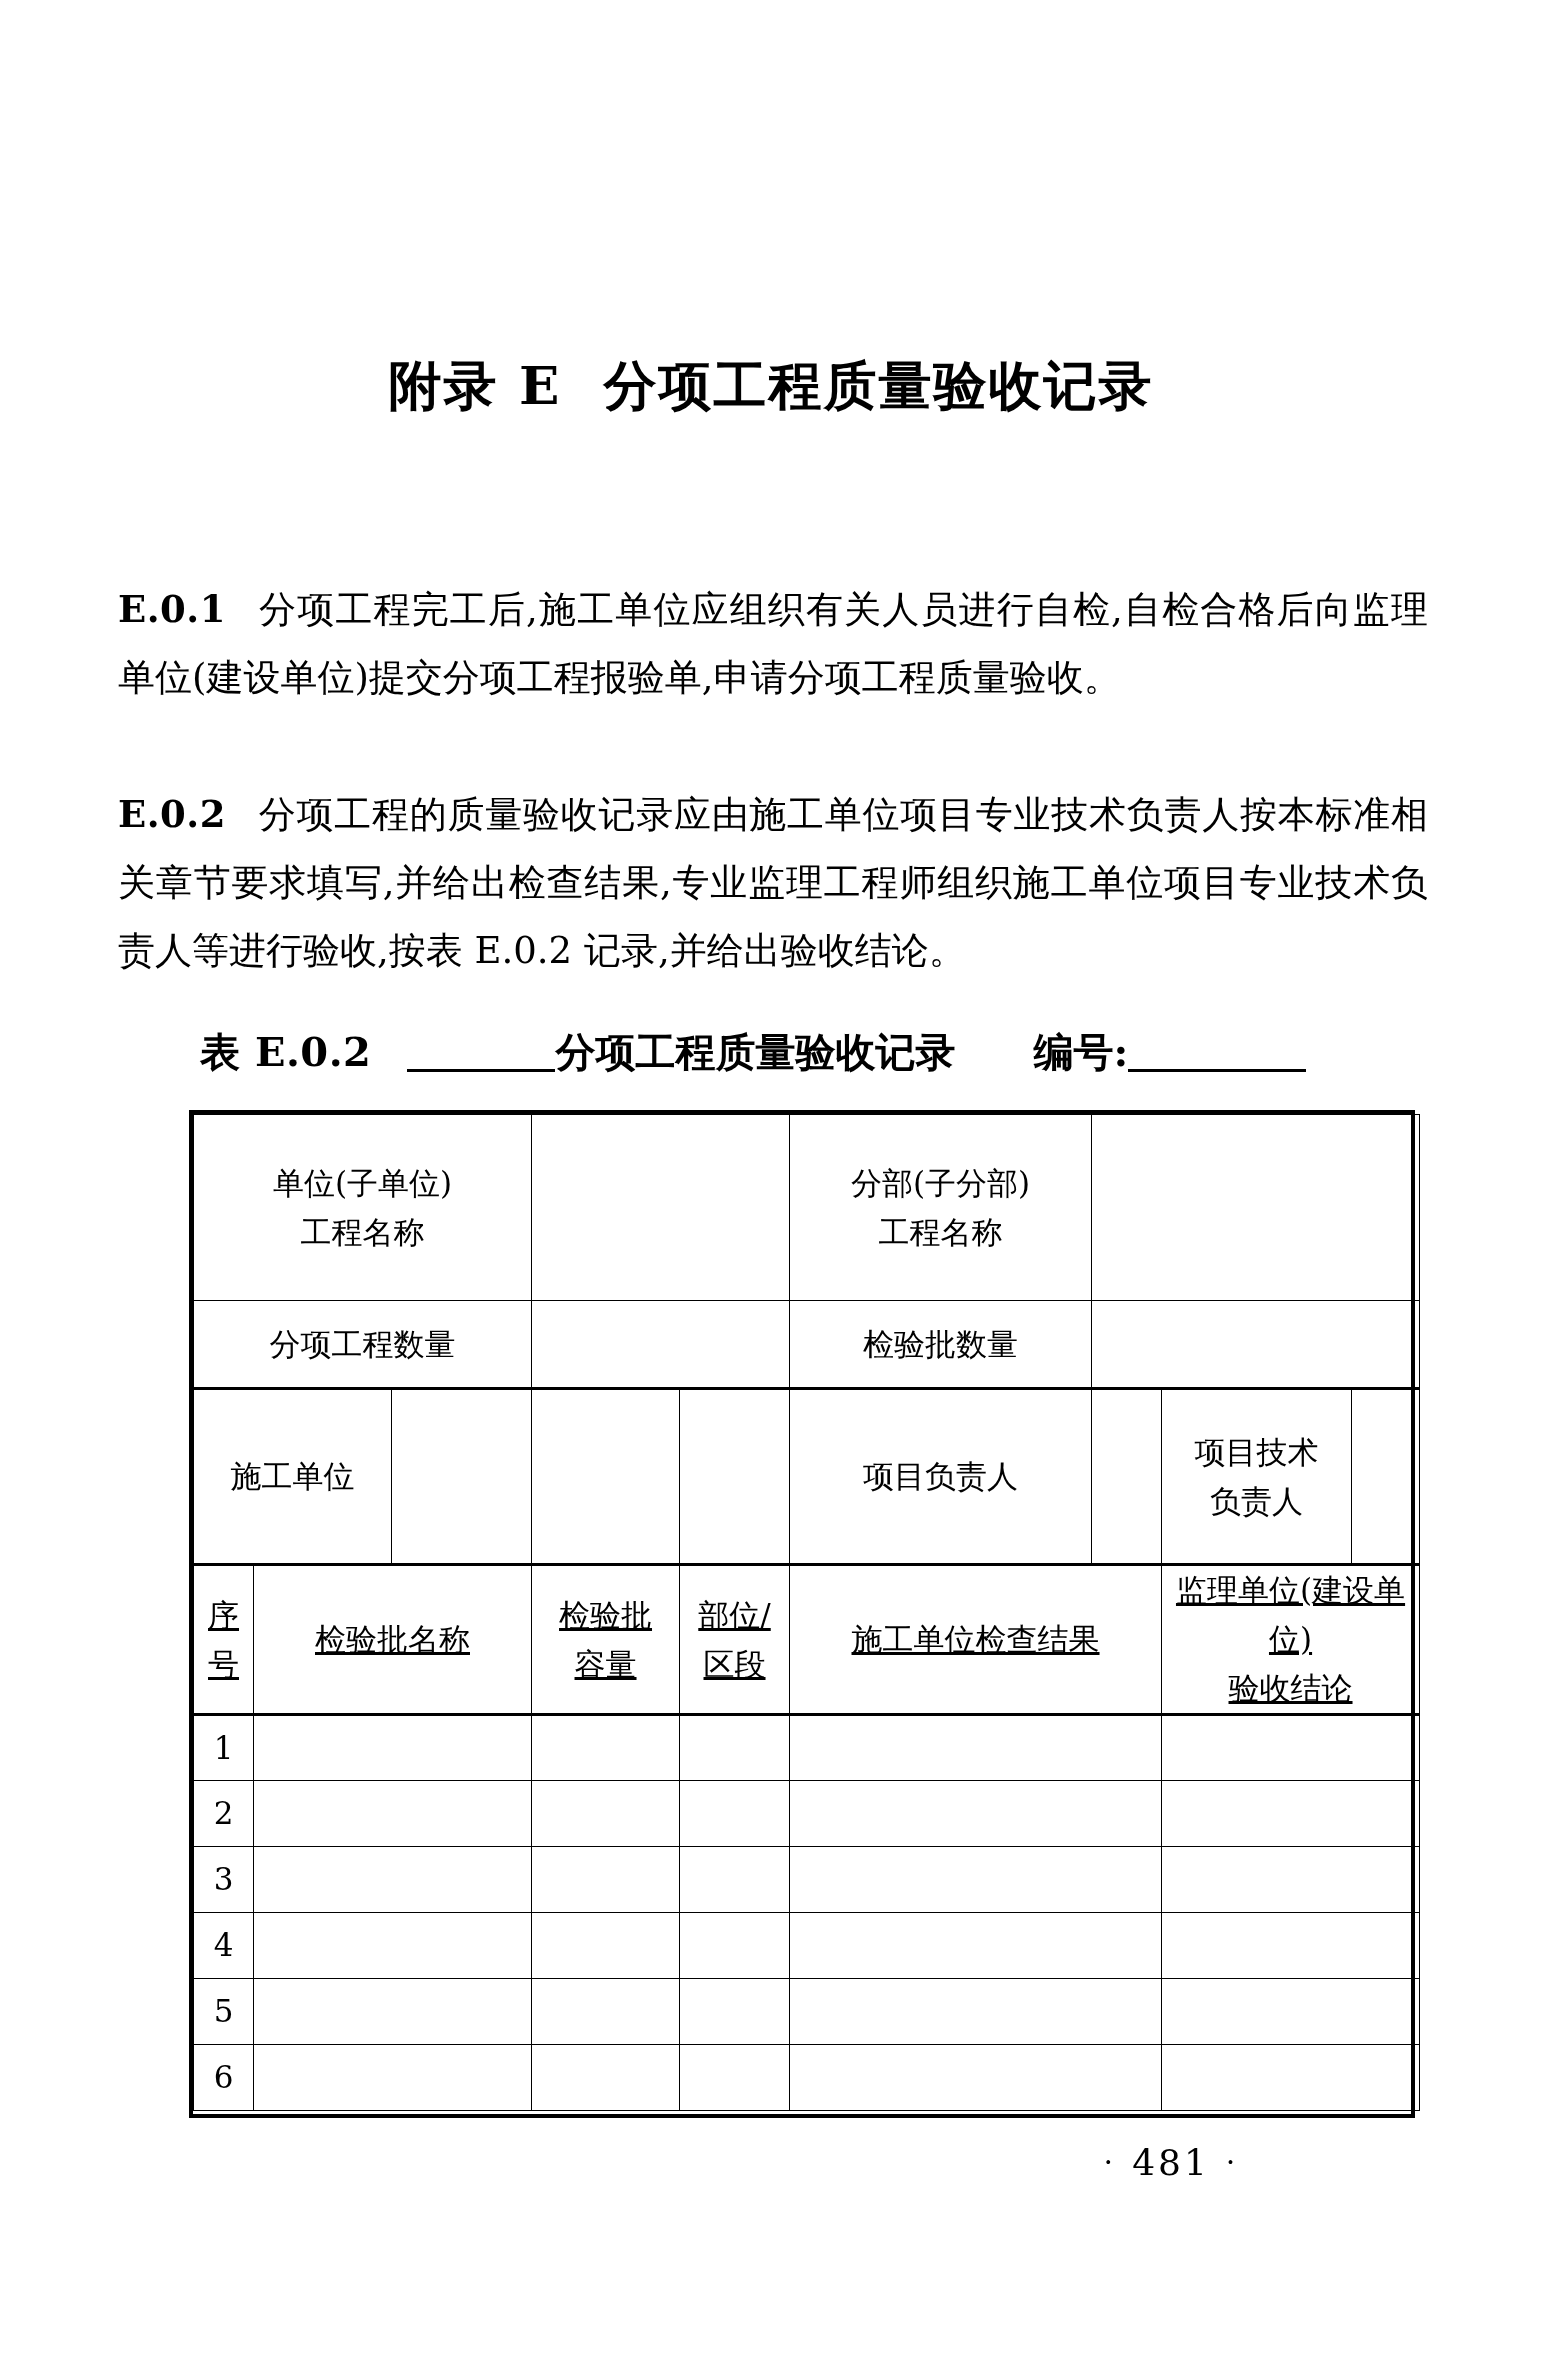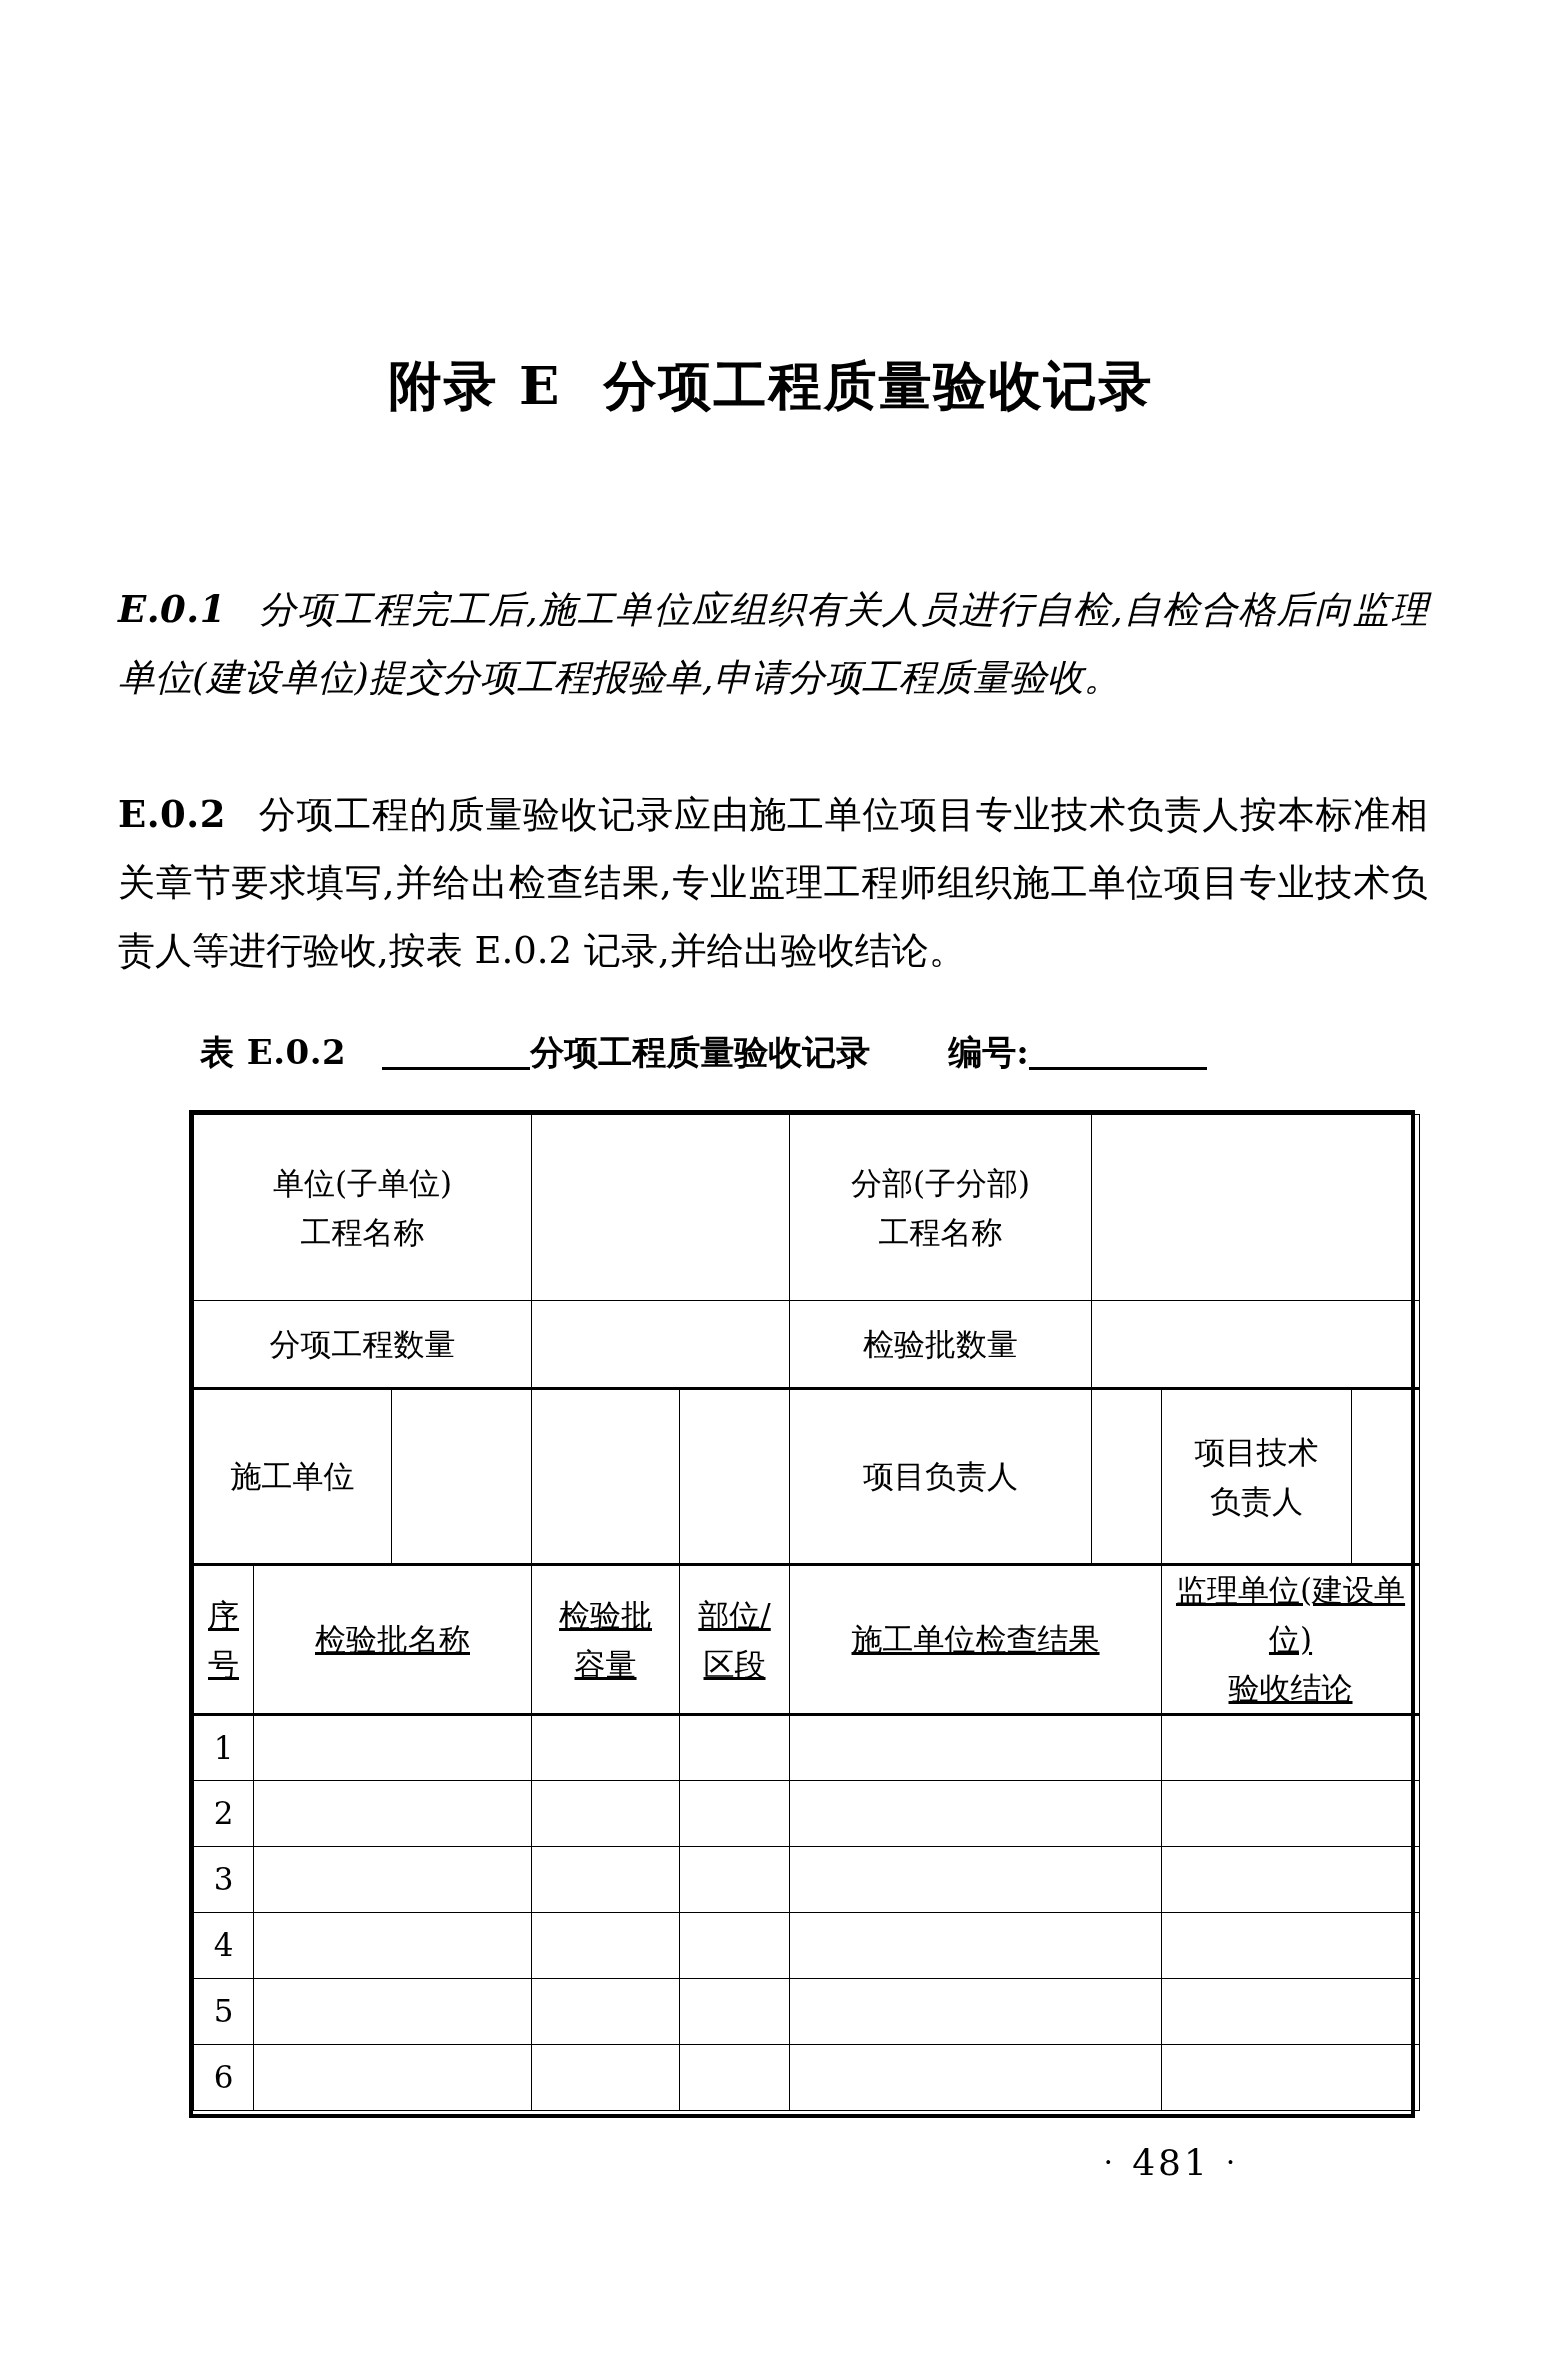--- a/index.html
+++ b/index.html
@@ -46,40 +46,40 @@
   .clause {
     position: absolute;
     left: 118px;
     width: 1310px;
     font-size: 37px;
     line-height: 68px;
     text-align: justify;
     font-family: "DejaVu Serif", "Liberation Serif", serif;
     letter-spacing: 0px;
   }
-  .clause-1 { top: 575px; font-style: italic; }
+  .clause-1 { top: 575px; }
   .clause-2 { top: 780px; }
 
   .clause-num {
     font-weight: bold;
     font-family: "DejaVu Serif", "Liberation Serif", serif;
     letter-spacing: 0.5px;
   }
   .clause-gap {
     display: inline-block;
     width: 32px;
   }
 
   
   .table-caption {
     position: absolute;
     left: 200px;
     top: 1027px;
     width: 1240px;
-    font-size: 34px;
+    font-size: 40px;
     font-weight: bold;
     line-height: 50px;
     white-space: nowrap;
     font-family: "DejaVu Serif", "Liberation Serif", serif;
   }
   .cap-num { letter-spacing: 0.5px; }
   .cap-sp-a { display: inline-block; width: 36px; }
   .cap-blank {
     display: inline-block;
     width: 148px;

